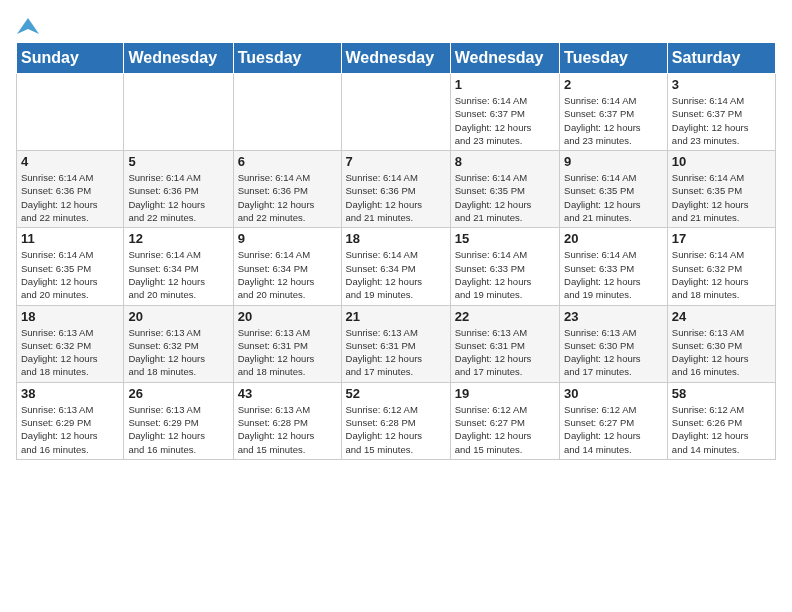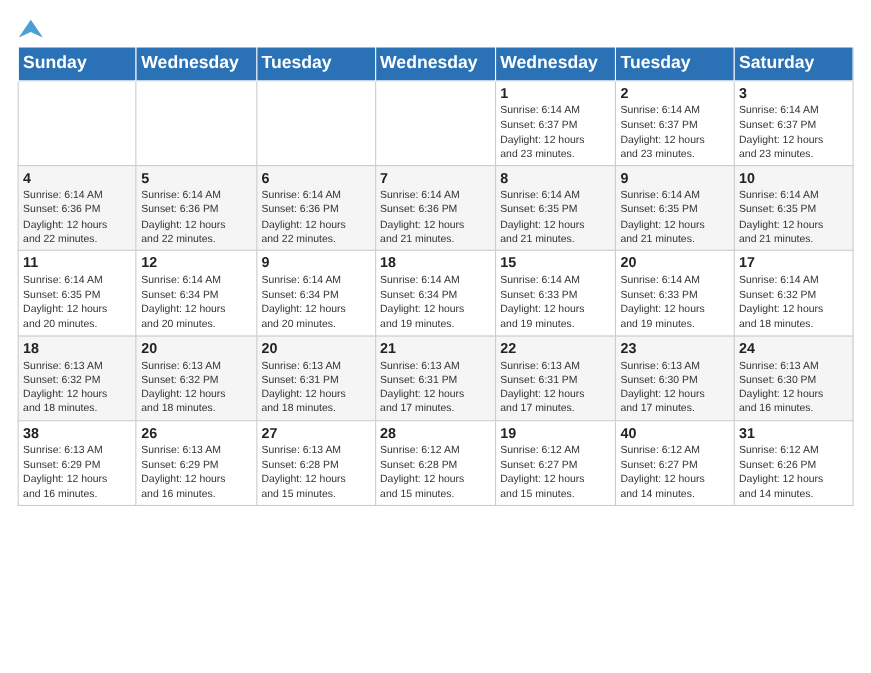--- a/index.html
+++ b/index.html
@@ -292,49 +292,49 @@
 and 16 minutes.</div>
         </td>
         <td>
           <div class="day-num">26</div>
           <div class="day-info" style="white-space: pre-line;">Sunrise: 6:13 AM
 Sunset: 6:29 PM
 Daylight: 12 hours
 and 16 minutes.</div>
         </td>
         <td>
-          <div class="day-num">27</div>
+          <div class="day-num">43</div>
           <div class="day-info" style="white-space: pre-line;">Sunrise: 6:13 AM
 Sunset: 6:28 PM
 Daylight: 12 hours
 and 15 minutes.</div>
         </td>
         <td>
-          <div class="day-num">28</div>
+          <div class="day-num">52</div>
           <div class="day-info" style="white-space: pre-line;">Sunrise: 6:12 AM
 Sunset: 6:28 PM
 Daylight: 12 hours
 and 15 minutes.</div>
         </td>
         <td>
           <div class="day-num">19</div>
           <div class="day-info" style="white-space: pre-line;">Sunrise: 6:12 AM
 Sunset: 6:27 PM
 Daylight: 12 hours
 and 15 minutes.</div>
         </td>
         <td>
-          <div class="day-num">40</div>
+          <div class="day-num">30</div>
           <div class="day-info" style="white-space: pre-line;">Sunrise: 6:12 AM
 Sunset: 6:27 PM
 Daylight: 12 hours
 and 14 minutes.</div>
         </td>
         <td>
-          <div class="day-num">31</div>
+          <div class="day-num">58</div>
           <div class="day-info" style="white-space: pre-line;">Sunrise: 6:12 AM
 Sunset: 6:26 PM
 Daylight: 12 hours
 and 14 minutes.</div>
         </td>
       </tr>
     </tbody>
 </table>
 
 </body></html>

